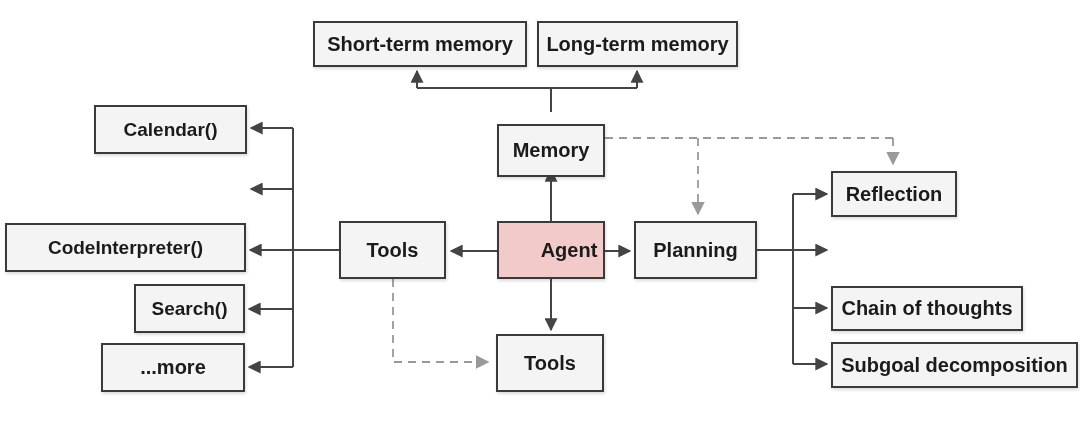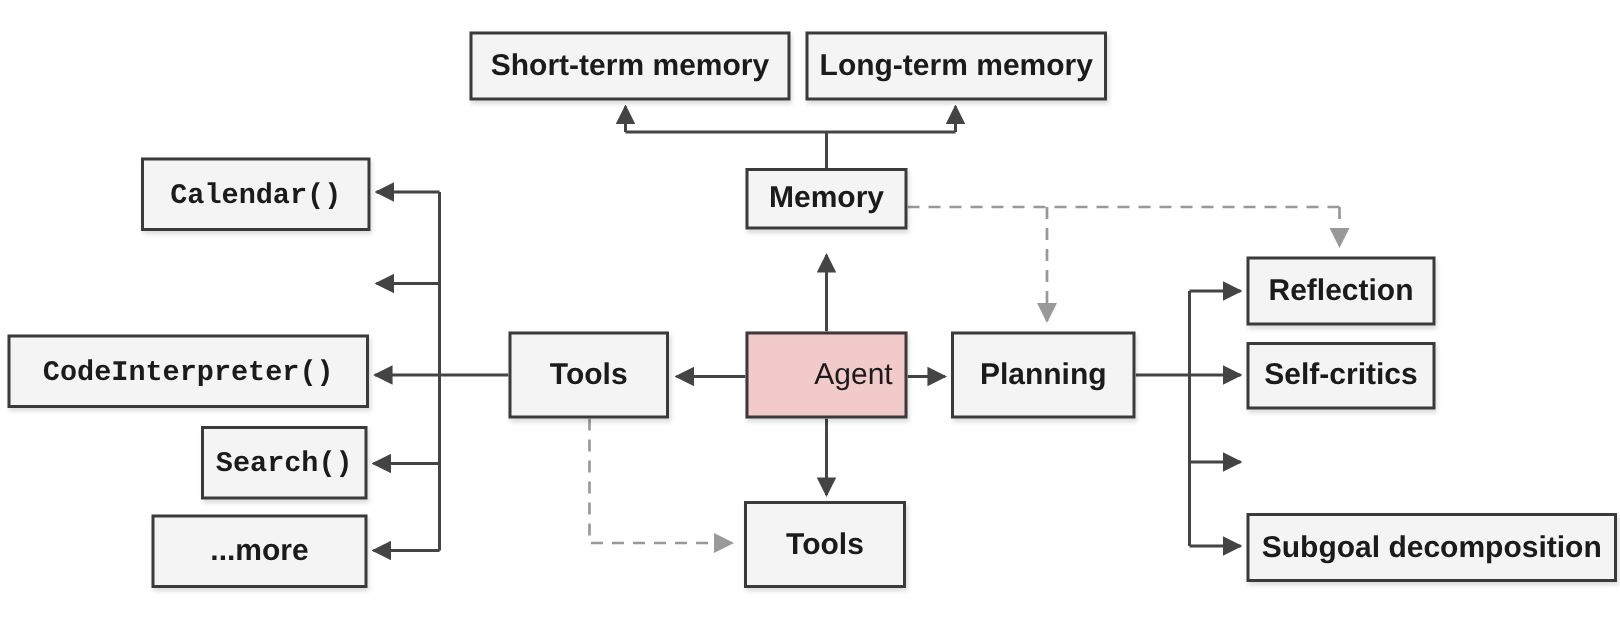--- a/index.html
+++ b/index.html
@@ -30,33 +30,33 @@
     background:var(--node-fill);
     border:2px solid var(--node-border);
     box-sizing:border-box;
     color:var(--text);
     font-size:20px;
     box-shadow:1px 2px 3px rgba(0,0,0,0.14);
     white-space:nowrap;
     font-weight:bold;
   }
   .mono{
-    font-family:Liberation Mono, monospace;
+    font-family:Liberation Sans, sans-serif;
     font-weight:bold;
     font-size:19px;
   }
   .agent{
     background:var(--agent-fill);
-    font-weight:normal;
+    font-weight:bold;
     padding-left:36px;
   }
   
   .n-short{left:313px;top:21px;width:214px;height:46px;}
   .n-long{left:537px;top:21px;width:201px;height:46px;}
-  .n-memory{left:497px;top:112px;width:108px;height:41px;}
+  .n-memory{left:497px;top:124px;width:108px;height:53px;}
   .n-tools{left:339px;top:221px;width:107px;height:58px;}
   .n-agent{left:497px;top:221px;width:108px;height:58px;}
   .n-planning{left:634px;top:221px;width:123px;height:58px;}
   .n-action{left:496px;top:334px;width:108px;height:58px;}
   .n-calendar{left:94px;top:105px;width:153px;height:49px;}
   .n-calculator{left:79px;top:164px;width:168px;height:49px;}
   .n-codeinterpreter{left:5px;top:223px;width:241px;height:49px;}
   .n-search{left:134px;top:284px;width:111px;height:49px;}
   .n-more{left:101px;top:343px;width:144px;height:49px;}
   .n-reflection{left:831px;top:171px;width:126px;height:46px;}
@@ -121,16 +121,16 @@
   <div class="node n-agent agent">Agent</div>
   <div class="node n-planning">Planning</div>
   <div class="node n-action">Tools</div>
 
   <div class="node mono n-calendar">Calendar()</div>
   <div class="node mono n-codeinterpreter">CodeInterpreter()</div>
   <div class="node mono n-search">Search()</div>
   <div class="node n-more">...more</div>
 
   <div class="node n-reflection">Reflection</div>
-  <div class="node n-selfcritics">Self-critics</div>
+  <div class="node n-chain">Chain of thoughts</div>
   <div class="node n-subgoal">Subgoal decomposition</div>
 
 </div>
 
 </body></html>

